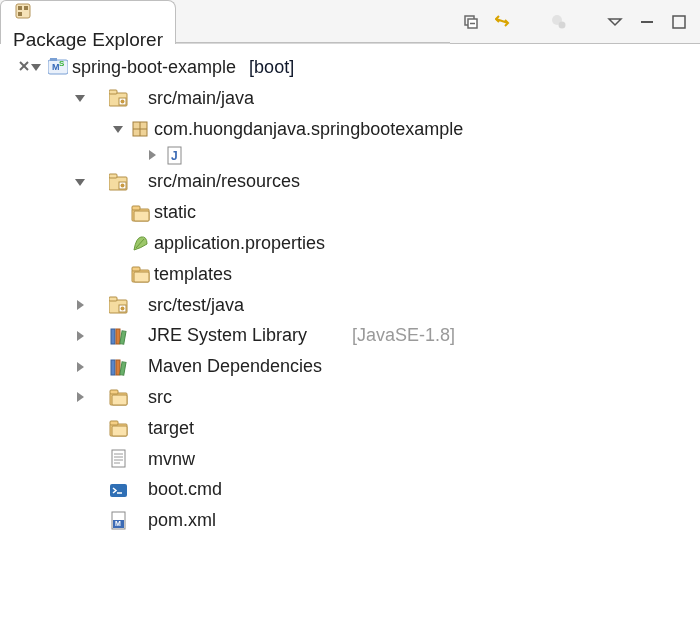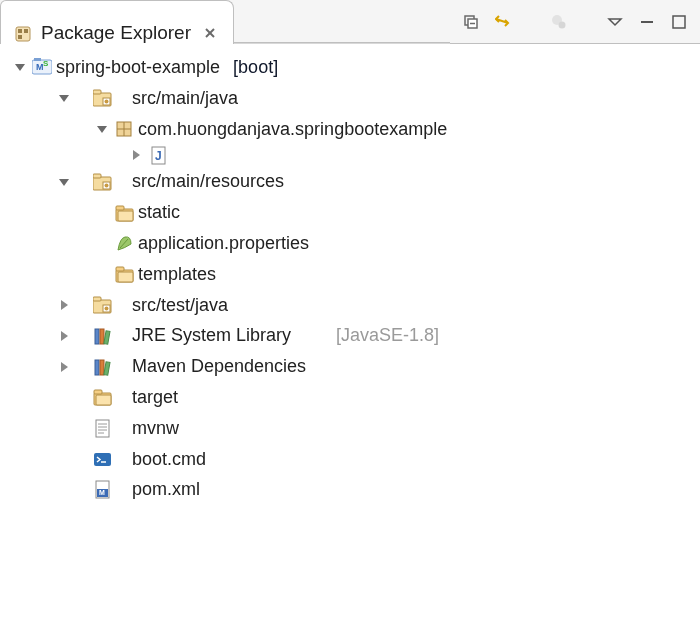--- a/index.html
+++ b/index.html
@@ -15,48 +15,49 @@
   }
   .tabbar {
     display: flex;
     align-items: stretch;
     height: 44px;
     background: #f5f5f5;
     border-bottom: 1px solid #d8d8d8;
   }
   .tab {
     display: flex;
-    align-items: flex-end;
+    align-items: flex-start;
     padding: 0 12px;
     background: #fff;
     border: 1px solid #bfbfbf;
     border-bottom: none;
     border-top-left-radius: 6px;
     border-top-right-radius: 8px;
     gap: 8px;
     height: 44px;
     margin-top: 0;
+    flex-direction: column;
   }
   .tab-title { font-size: 19px; color: #222; }
   .tabbar-spacer { flex: 1; border-bottom: 1px solid #bfbfbf; }
   .toolbar {
     display: flex;
     align-items: center;
     gap: 10px;
     padding: 0 10px;
     border-bottom: 1px solid #bfbfbf;
     height: 44px;
   }
   .icon-btn {
     width: 22px; height: 22px;
     display: flex; align-items: center; justify-content: center;
     cursor: pointer;
   }
   .tree {
-    padding: 8px 0 0 0;
+    padding: 8px 0 0 16px;
     line-height: 1.6;
   }
   .node {
     display: flex;
     align-items: center;
     gap: 4px;
     padding: 1px 0;
     white-space: nowrap;
   }
   .arrow {
@@ -374,20 +375,33 @@
         </svg>
       </span>
     <span class="nicon">
         <svg width="18" height="18">
           <use href="#lib-icon"></use>
         </svg>
       </span>
     <span class="label">Maven Dependencies</span>
   </div>
 
+  <div class="node indent-1">
+    <span class="arrow">
+        <svg width="14" height="14">
+          <use href="#tri-right"></use>
+        </svg>
+      </span>
+    <span class="nicon">
+        <svg width="19" height="18">
+          <use href="#folder"></use>
+        </svg>
+      </span>
+    <span class="label">src</span>
+  </div>
 
   <div class="node indent-1">
     <span class="arrow-none"></span>
     <span class="nicon">
         <svg width="19" height="18">
           <use href="#folder"></use>
         </svg>
       </span>
     <span class="label">target</span>
   </div>

